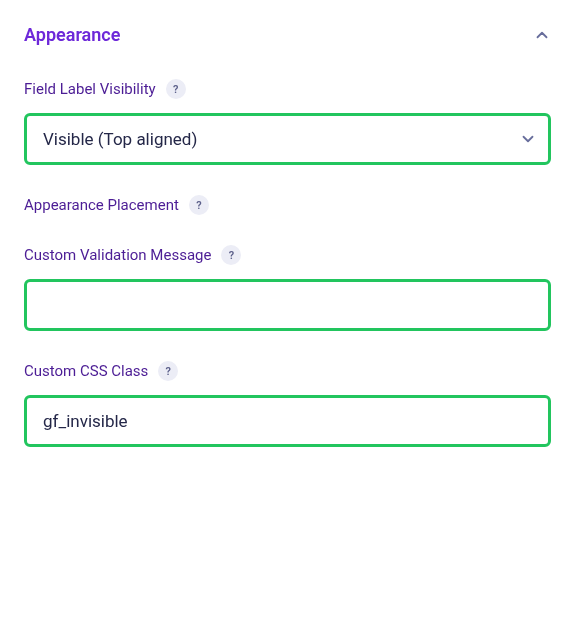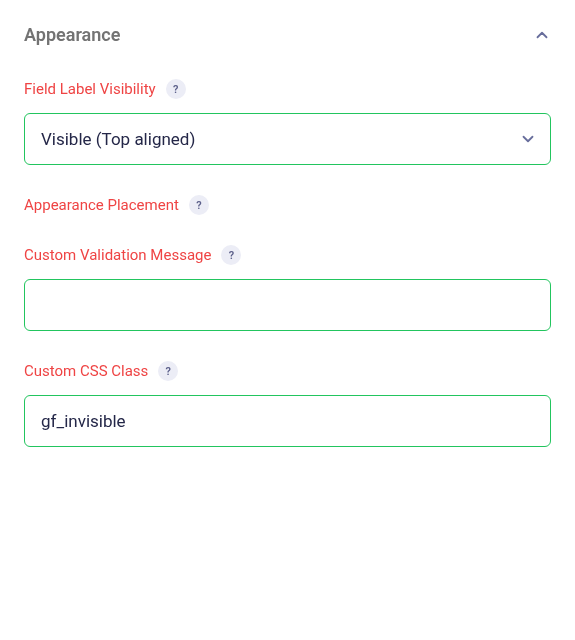--- a/index.html
+++ b/index.html
@@ -16,41 +16,41 @@
   }
   .panel-header {
     display: flex;
     align-items: center;
     justify-content: space-between;
     margin-bottom: 34px;
   }
   .panel-title {
     font-size: 18px;
     font-weight: 600;
-    color: #737373;
+    color: #6d28d9;
   }
   .chevron-up {
     color: #686e9c;
     display: inline-flex;
   }
   .field-group {
     margin-bottom: 30px;
   }
   .field-group:last-child {
     margin-bottom: 0;
   }
   .field-label-row {
     display: flex;
     align-items: center;
     gap: 10px;
     margin-bottom: 14px;
   }
   .field-label {
     font-size: 15px;
-    color: #ef4444;
+    color: #4c1d95;
   }
   .help-badge {
     width: 20px;
     height: 20px;
     border-radius: 50%;
     background: #ecedf6;
     color: #5b5f8a;
     font-size: 11px;
     font-weight: 600;
     display: inline-flex;
@@ -58,21 +58,21 @@
     justify-content: center;
     cursor: pointer;
   }
   .select-wrap, .text-wrap {
     position: relative;
     width: 100%;
   }
   .select, .text-input {
     width: 100%;
     height: 52px;
-    border: 1px solid #22c55e;
+    border: 3px solid #22c55e;
     border-radius: 6px;
     padding: 0 44px 0 16px;
     font-size: 17px;
     color: #242748;
     background: #ffffff;
     outline: none;
     font-family: inherit;
   }
   .select {
     cursor: pointer;

